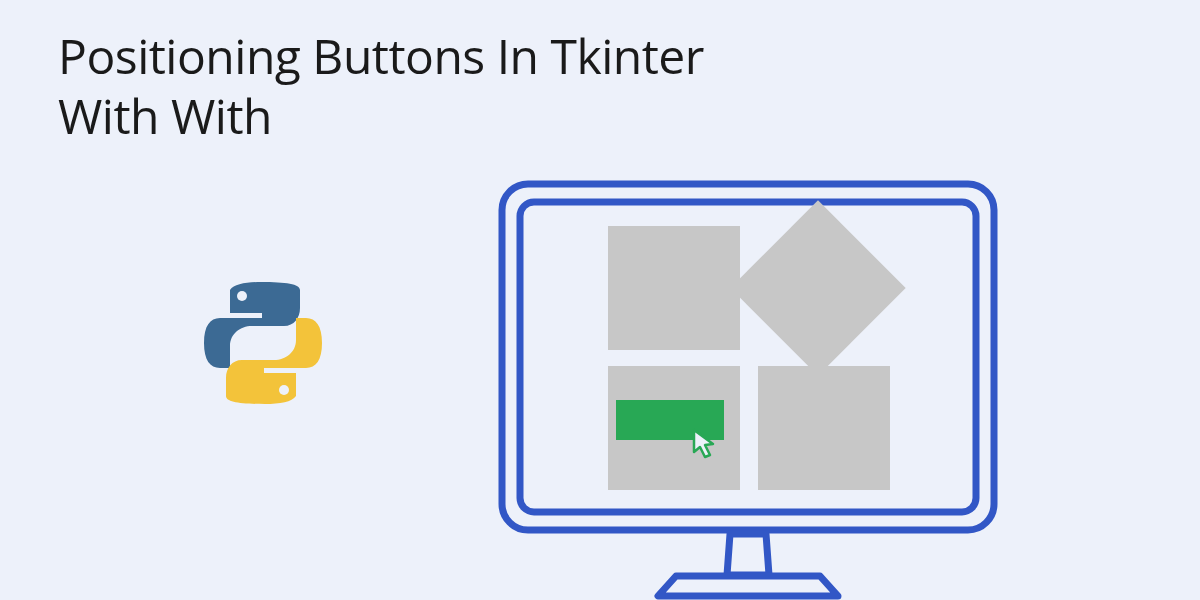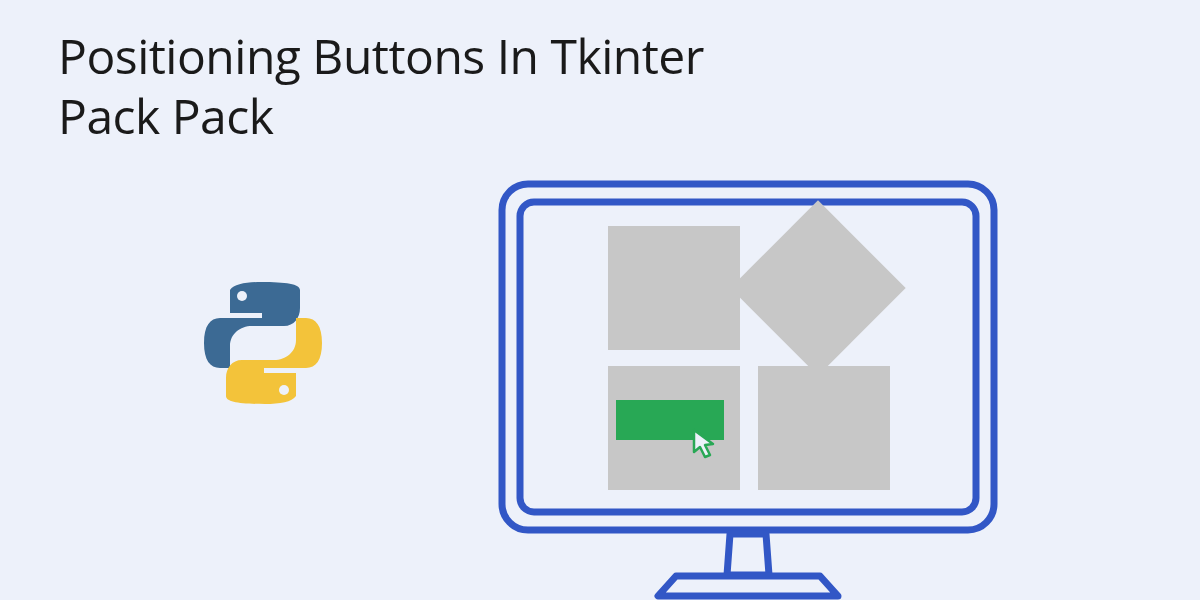--- a/index.html
+++ b/index.html
@@ -38,21 +38,21 @@
       top: 180px;
       width: 500px;
       height: 420px;
     }
   </style>
 </head>
 <body>
 
 <h1 class="title">
   <span>Positioning Buttons In Tkinter</span><br>
-  <span>Pack Pack</span>
+  <span>With With</span>
 </h1>
 
 <div class="python-logo">
   <svg viewBox="0 0 130 130" width="130" height="130">
 
     <path d="M 63 4 
              C 48 4 36 6 32 12
              L 32 35
              L 64 35
              L 64 40

